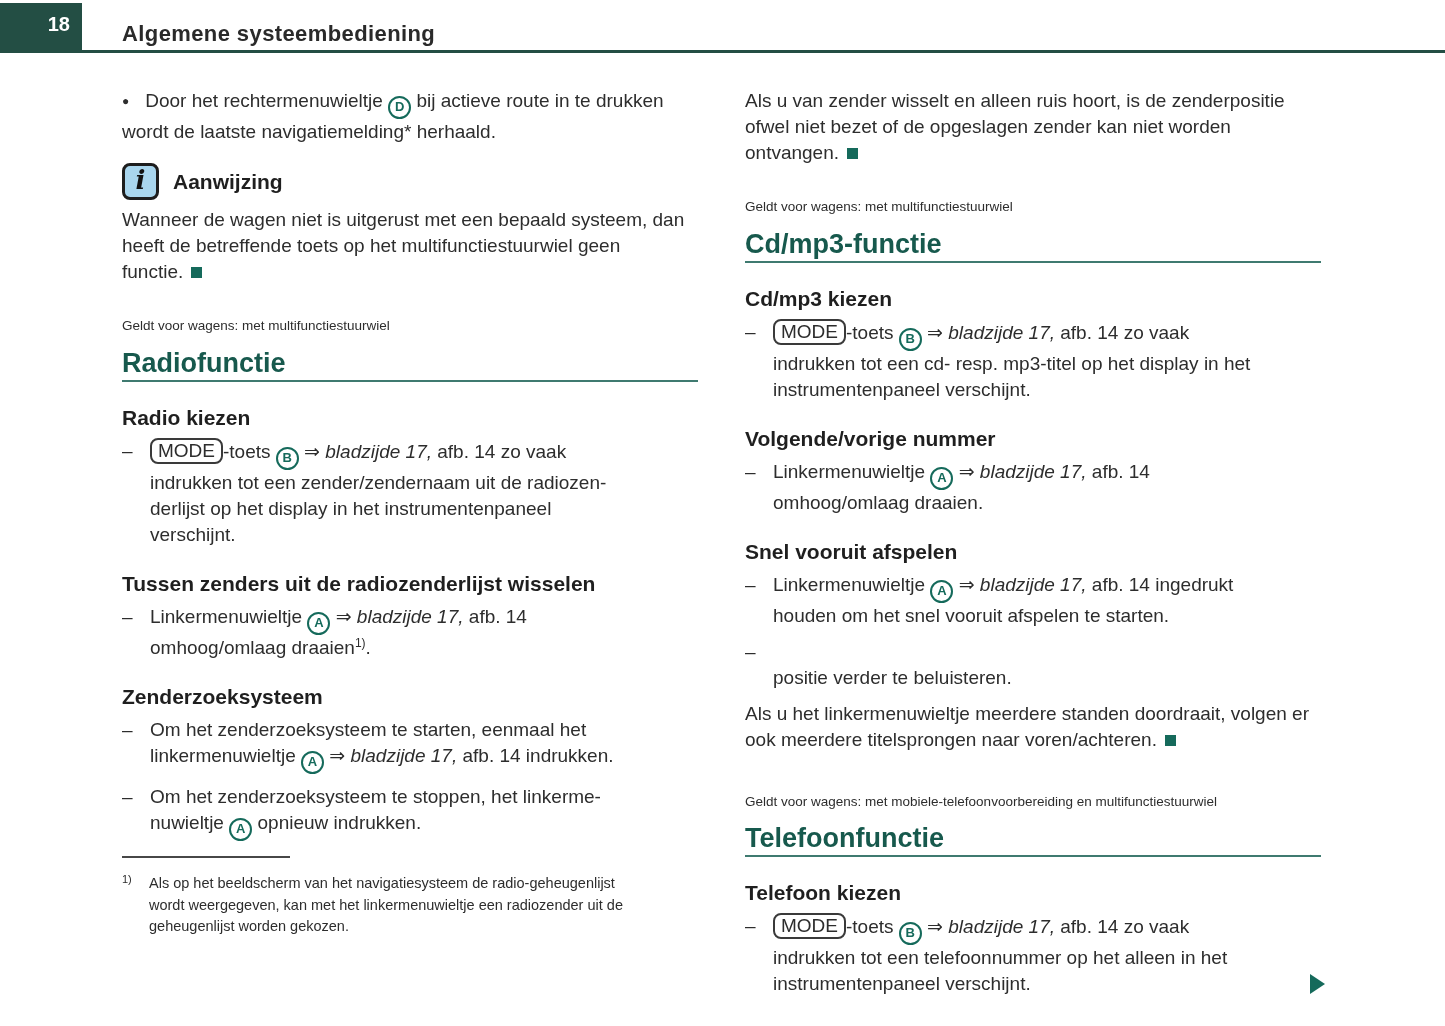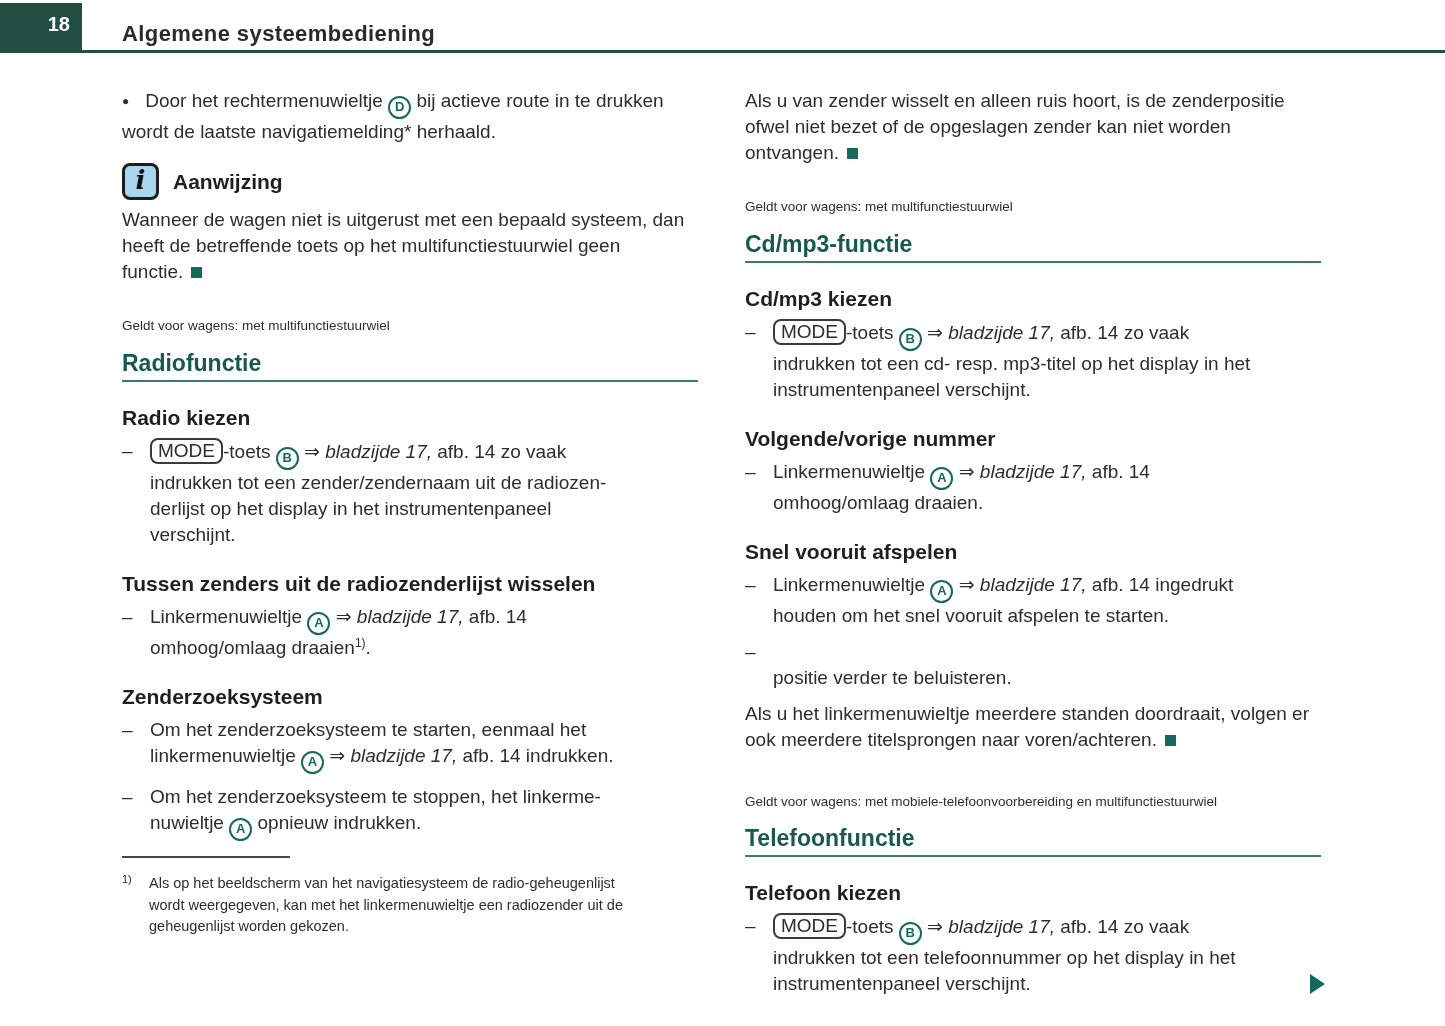--- a/index.html
+++ b/index.html
@@ -38,21 +38,21 @@
     width:37px;height:37px;background:var(--info-icon-blue);border:3px solid #1d1d1d;border-radius:8px;
     box-sizing:border-box;display:flex;align-items:center;justify-content:center;
     font-family:"DejaVu Serif",serif;font-style:italic;font-weight:700;font-size:26px;color:#111;
     padding-bottom:3px;
   }
   .note-title{font-weight:700;font-size:21px;color:#1f1f1f;}
   
   .applies{font-size:13.5px;line-height:17px;margin-top:32px;}
   .applies-wide{margin-top:40px;}
   .section-title{
-    margin:1px 0 0;color:var(--heading-teal);font-size:23px;line-height:30px;font-weight:700;
+    margin:1px 0 0;color:var(--heading-teal);font-size:27px;line-height:30px;font-weight:700;
     border-bottom:2px solid var(--rule-teal);padding-bottom:2px;
   }
   .sub-title{margin:24px 0 8px;font-size:21px;line-height:24px;font-weight:700;color:#1f1f1f;}
   
   .dash-item{position:relative;padding-left:28px;margin:0 0 10px;}
   .dash-item::before{content:"\2013";position:absolute;left:0;top:0;}
   .para-after{margin-top:1px;}
   
   .seg-i{font-style:italic;}
   .seg-key{
@@ -129,21 +129,21 @@
     <div class="dash-item"><span class="seg-t">Linkermenuwieltje </span><span class="seg-c">A</span><span class="seg-t"> ⇒ </span><span class="seg-i">bladzijde 17,</span><span class="seg-t"> afb. 14 ingedrukt</span><br><span class="seg-t">houden om het snel vooruit afspelen te starten.</span></div>
     <div class="dash-item"><br><span class="seg-t">positie verder te beluisteren.</span></div>
     <p class="para para-after"><span class="seg-t">Als u het linkermenuwieltje meerdere standen doordraait, volgen er</span><br><span class="seg-t">ook meerdere titelsprongen naar voren/achteren.</span><span class="seg-sq"></span></p>
 
     <p class="applies applies-wide">Geldt voor wagens: met mobiele-telefoonvoorbereiding en multifunctiestuurwiel</p>
     <h2 class="section-title">Telefoonfunctie</h2>
 
     <h3 class="sub-title">Telefoon kiezen</h3>
     <div class="dash-item tel-item">
       <span class="cont-tri"></span>
-    <span class="seg-key">MODE</span><span class="seg-t">-toets </span><span class="seg-c">B</span><span class="seg-t"> ⇒ </span><span class="seg-i">bladzijde 17,</span><span class="seg-t"> afb. 14 zo vaak</span><br><span class="seg-t">indrukken tot een telefoonnummer op het display in het</span><br><span class="seg-t">instrumentenpaneel verschijnt.</span></div>
+    <span class="seg-key">MODE</span><span class="seg-t">-toets </span><span class="seg-c">B</span><span class="seg-t"> ⇒ </span><span class="seg-i">bladzijde 17,</span><span class="seg-t"> afb. 14 zo vaak</span><br><span class="seg-t">indrukken tot een telefoonnummer op het alleen in het</span><br><span class="seg-t">instrumentenpaneel verschijnt.</span></div>
   </section>
 
   <div class="footnote">
     <div class="fn-rule"></div>
     <div class="fn-body">
       <span class="fn-marker">1)</span>
       <span><span class="seg-t">Als op het beeldscherm van het navigatiesysteem de radio-geheugenlijst</span><br><span class="seg-t">wordt weergegeven, kan met het linkermenuwieltje een radiozender uit de</span><br><span class="seg-t">geheugenlijst worden gekozen.</span></span>
     </div>
   </div>
 

